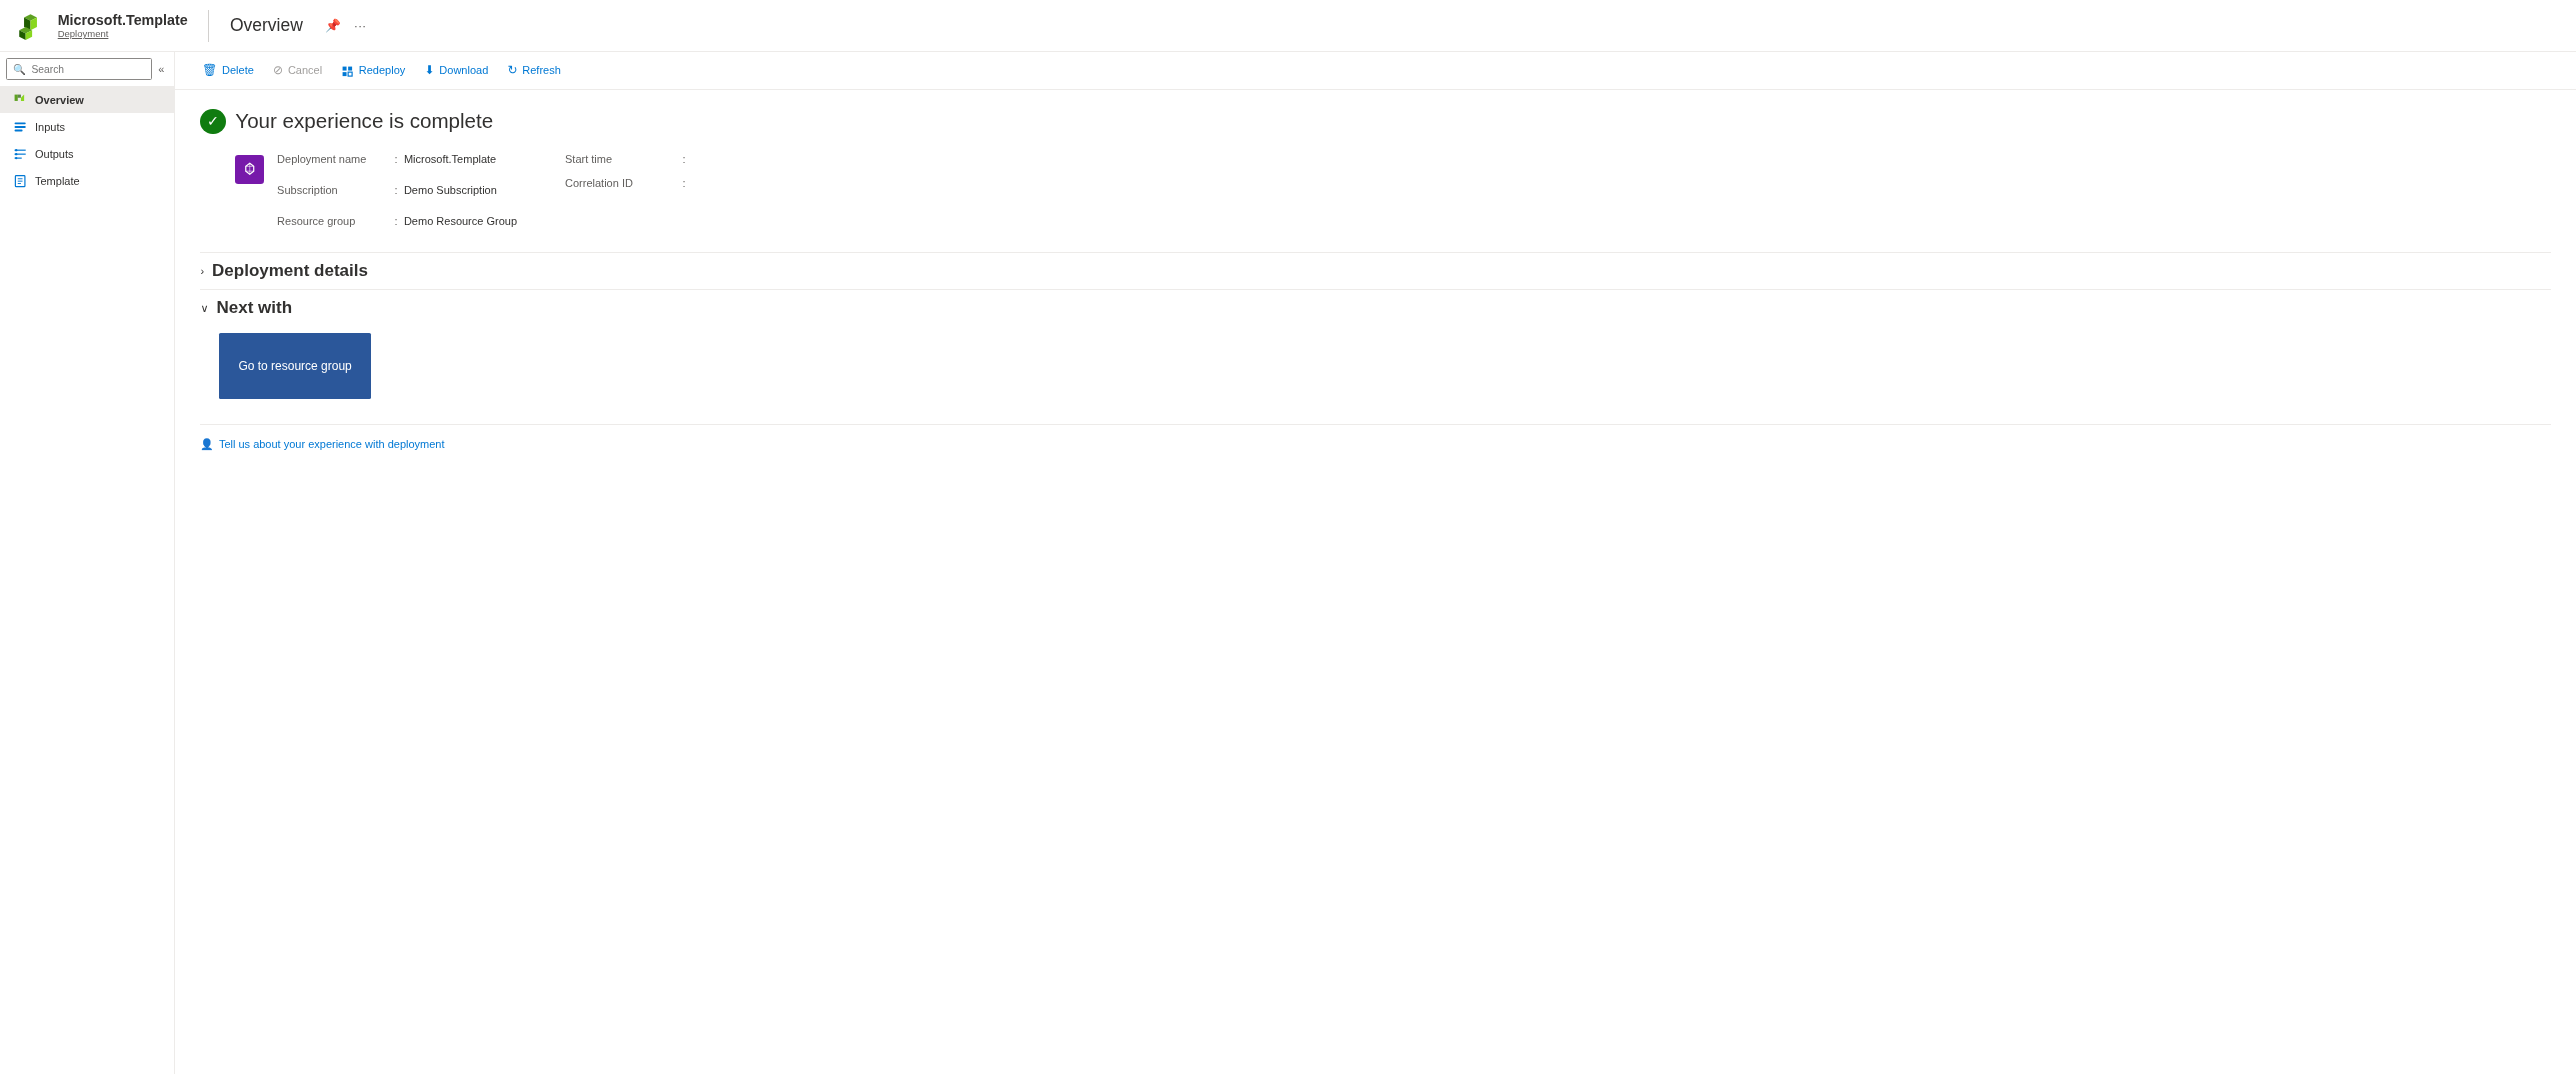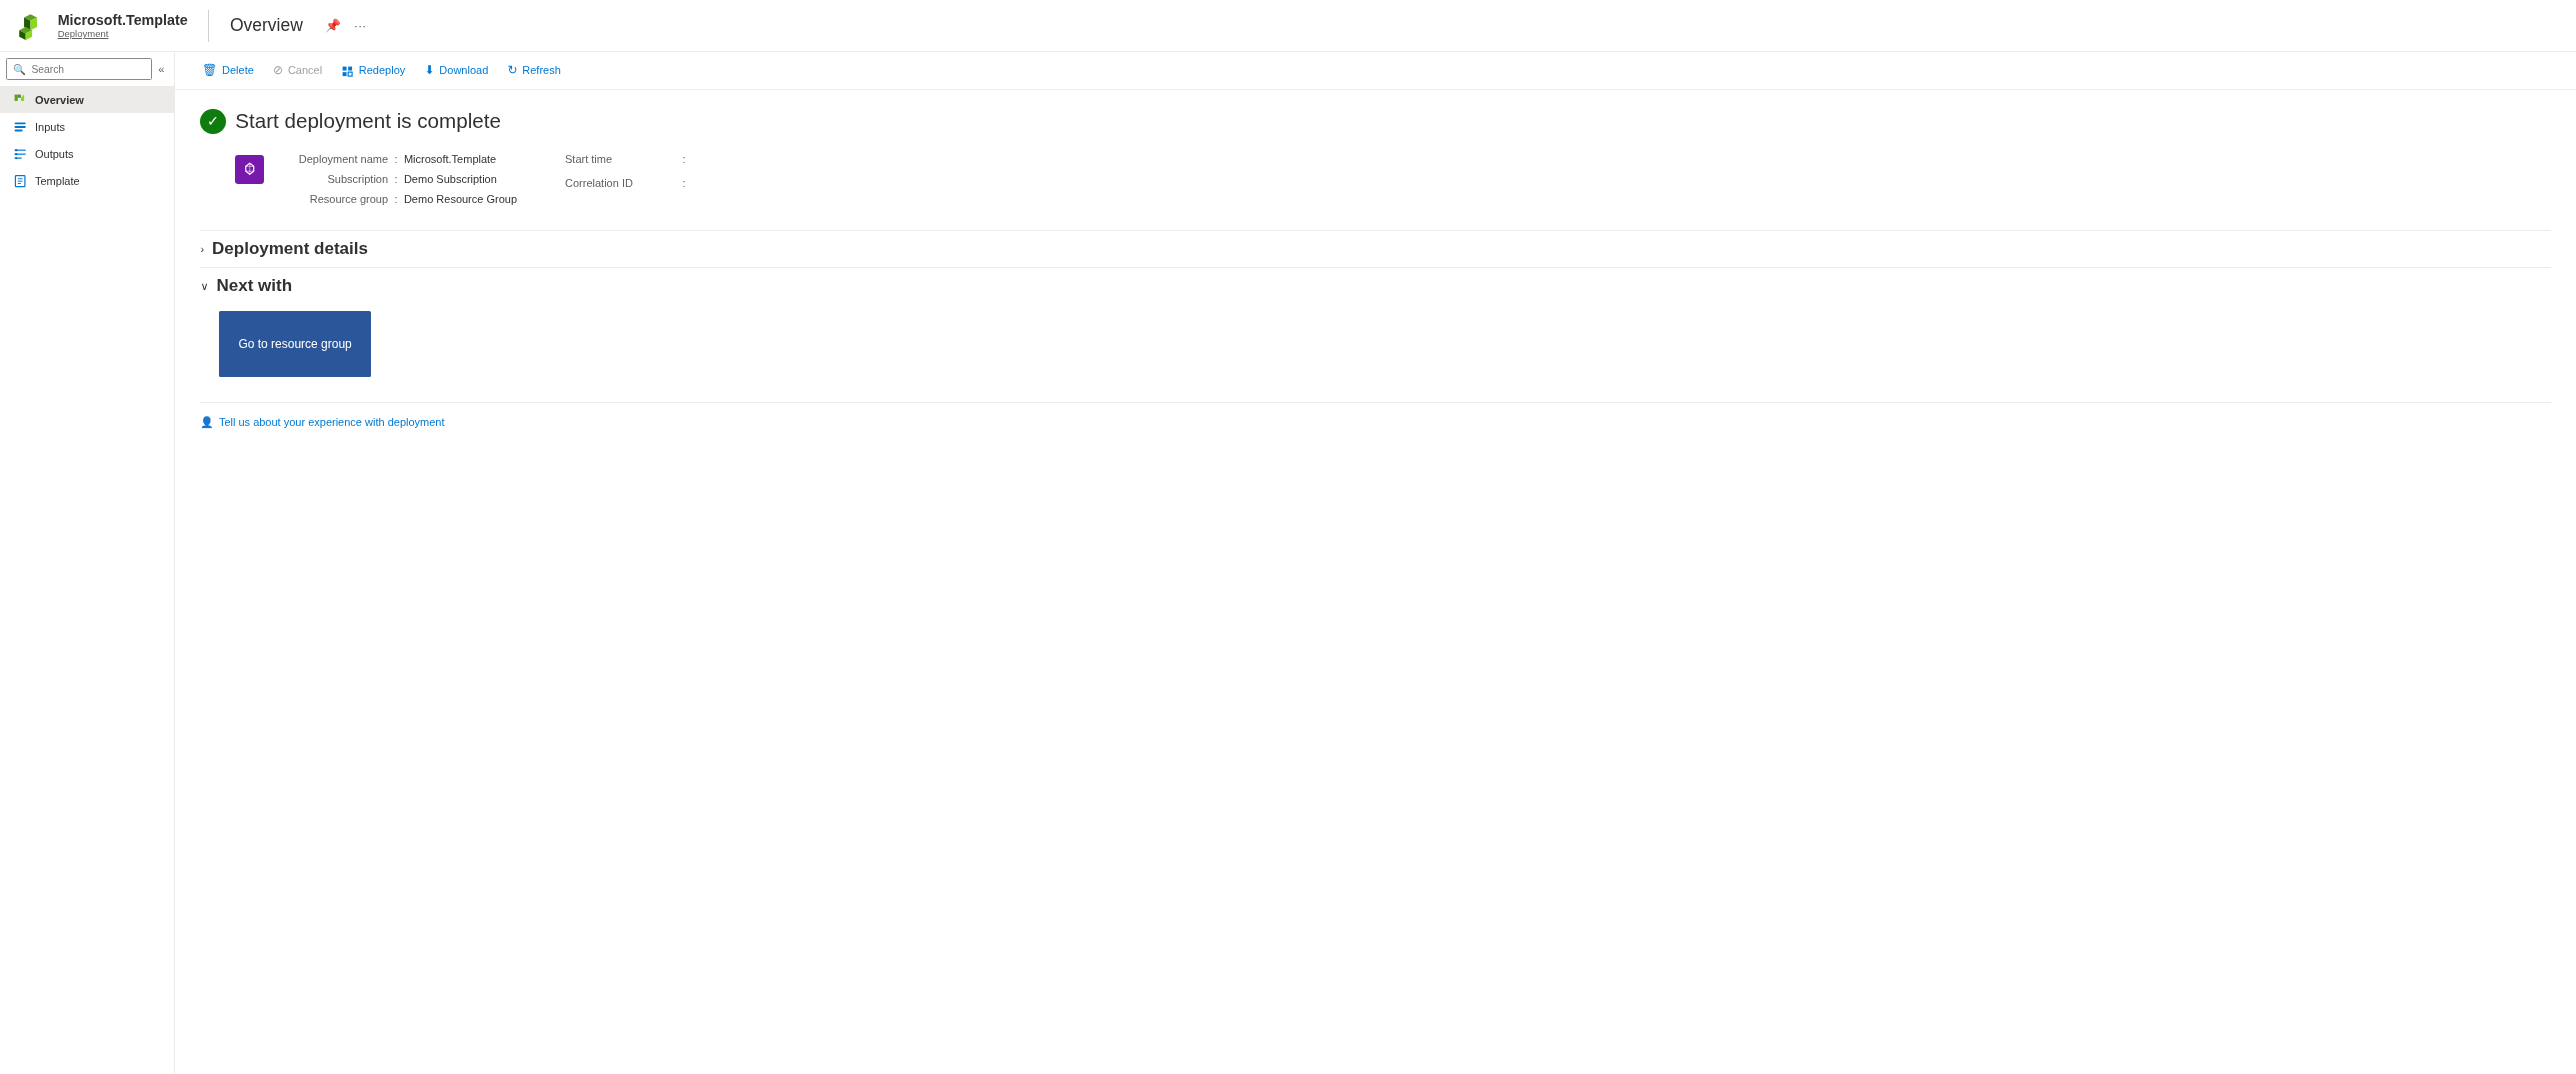--- a/index.html
+++ b/index.html
@@ -44,21 +44,21 @@
 
     
     .page-content { padding: 19px 25.4px; flex: 1; }
     .deployment-status { display: flex; align-items: center; gap: 9.5px; margin-bottom: 19px; }
     .status-icon { width: 25.4px; height: 25.4px; border-radius: 50%; background: #107c10; display: flex; align-items: center; justify-content: center; color: #fff; font-size: 14.3px; flex-shrink: 0; }
     .deployment-title { font-size: 20.6px; font-weight: 300; color: #323130; }
 
     .deployment-info { display: flex; gap: 48px; margin-left: 35px; margin-bottom: 25.4px; }
     .deployment-icon-block { display: flex; align-items: flex-start; gap: 12.7px; }
     .resource-icon { width: 29px; height: 29px; background: #7719aa; border-radius: 3.2px; display: flex; align-items: center; justify-content: center; color: #fff; font-size: 14.3px; flex-shrink: 0; margin-top: 1.6px; }
-    .info-table { display: flex; flex-direction: column; gap: 8px; text-align: right; }
+    .info-table { display: flex; flex-direction: column; gap: 19px; }
     .info-row { display: flex; align-items: baseline; gap: 0; font-size: 11px; }
     .info-label { color: #605e5c; min-width: 111px; }
     .info-colon { color: #605e5c; margin: 0 6.4px; }
     .info-value { color: #323130; font-weight: 400; }
     .info-table-right { display: flex; flex-direction: column; gap: 12px; }
 
     .section-row { display: flex; align-items: center; gap: 8px; padding: 8px 0; cursor: pointer; border-top: 0.8px solid #edebe9; margin-left: 0; }
     .section-row:first-of-type { margin-top: 6.4px; }
     .chevron { font-size: 11px; color: #323130; }
     .section-label { font-size: 17px; font-weight: 600; color: #323130; }
@@ -202,21 +202,21 @@
           <span class="btn-icon">↻</span>
           <span>Refresh</span>
         </button>
       </div>
 
       <div class="page-content">
 
         
         <div class="deployment-status">
           <div class="status-icon">✓</div>
-          <span class="deployment-title">Start deployment is complete</span>
+          <span class="deployment-title">Your experience is complete</span>
         </div>
 
         
         <div class="deployment-info">
           <div class="deployment-icon-block">
             <div class="resource-icon">
               <svg width="17.5" height="17.5" viewBox="0 0 22 22" xmlns="http://www.w3.org/2000/svg">
                 <rect x="1" y="1" width="20" height="20" rx="3" fill="#7719aa"></rect>
                 <polygon points="11,4 16,8 16,14 11,18 6,14 6,8" fill="none" stroke="white" stroke-width="1.5"></polygon>
                 <line x1="11" y1="4" x2="11" y2="18" stroke="white" stroke-width="1" opacity="0.7"></line>

